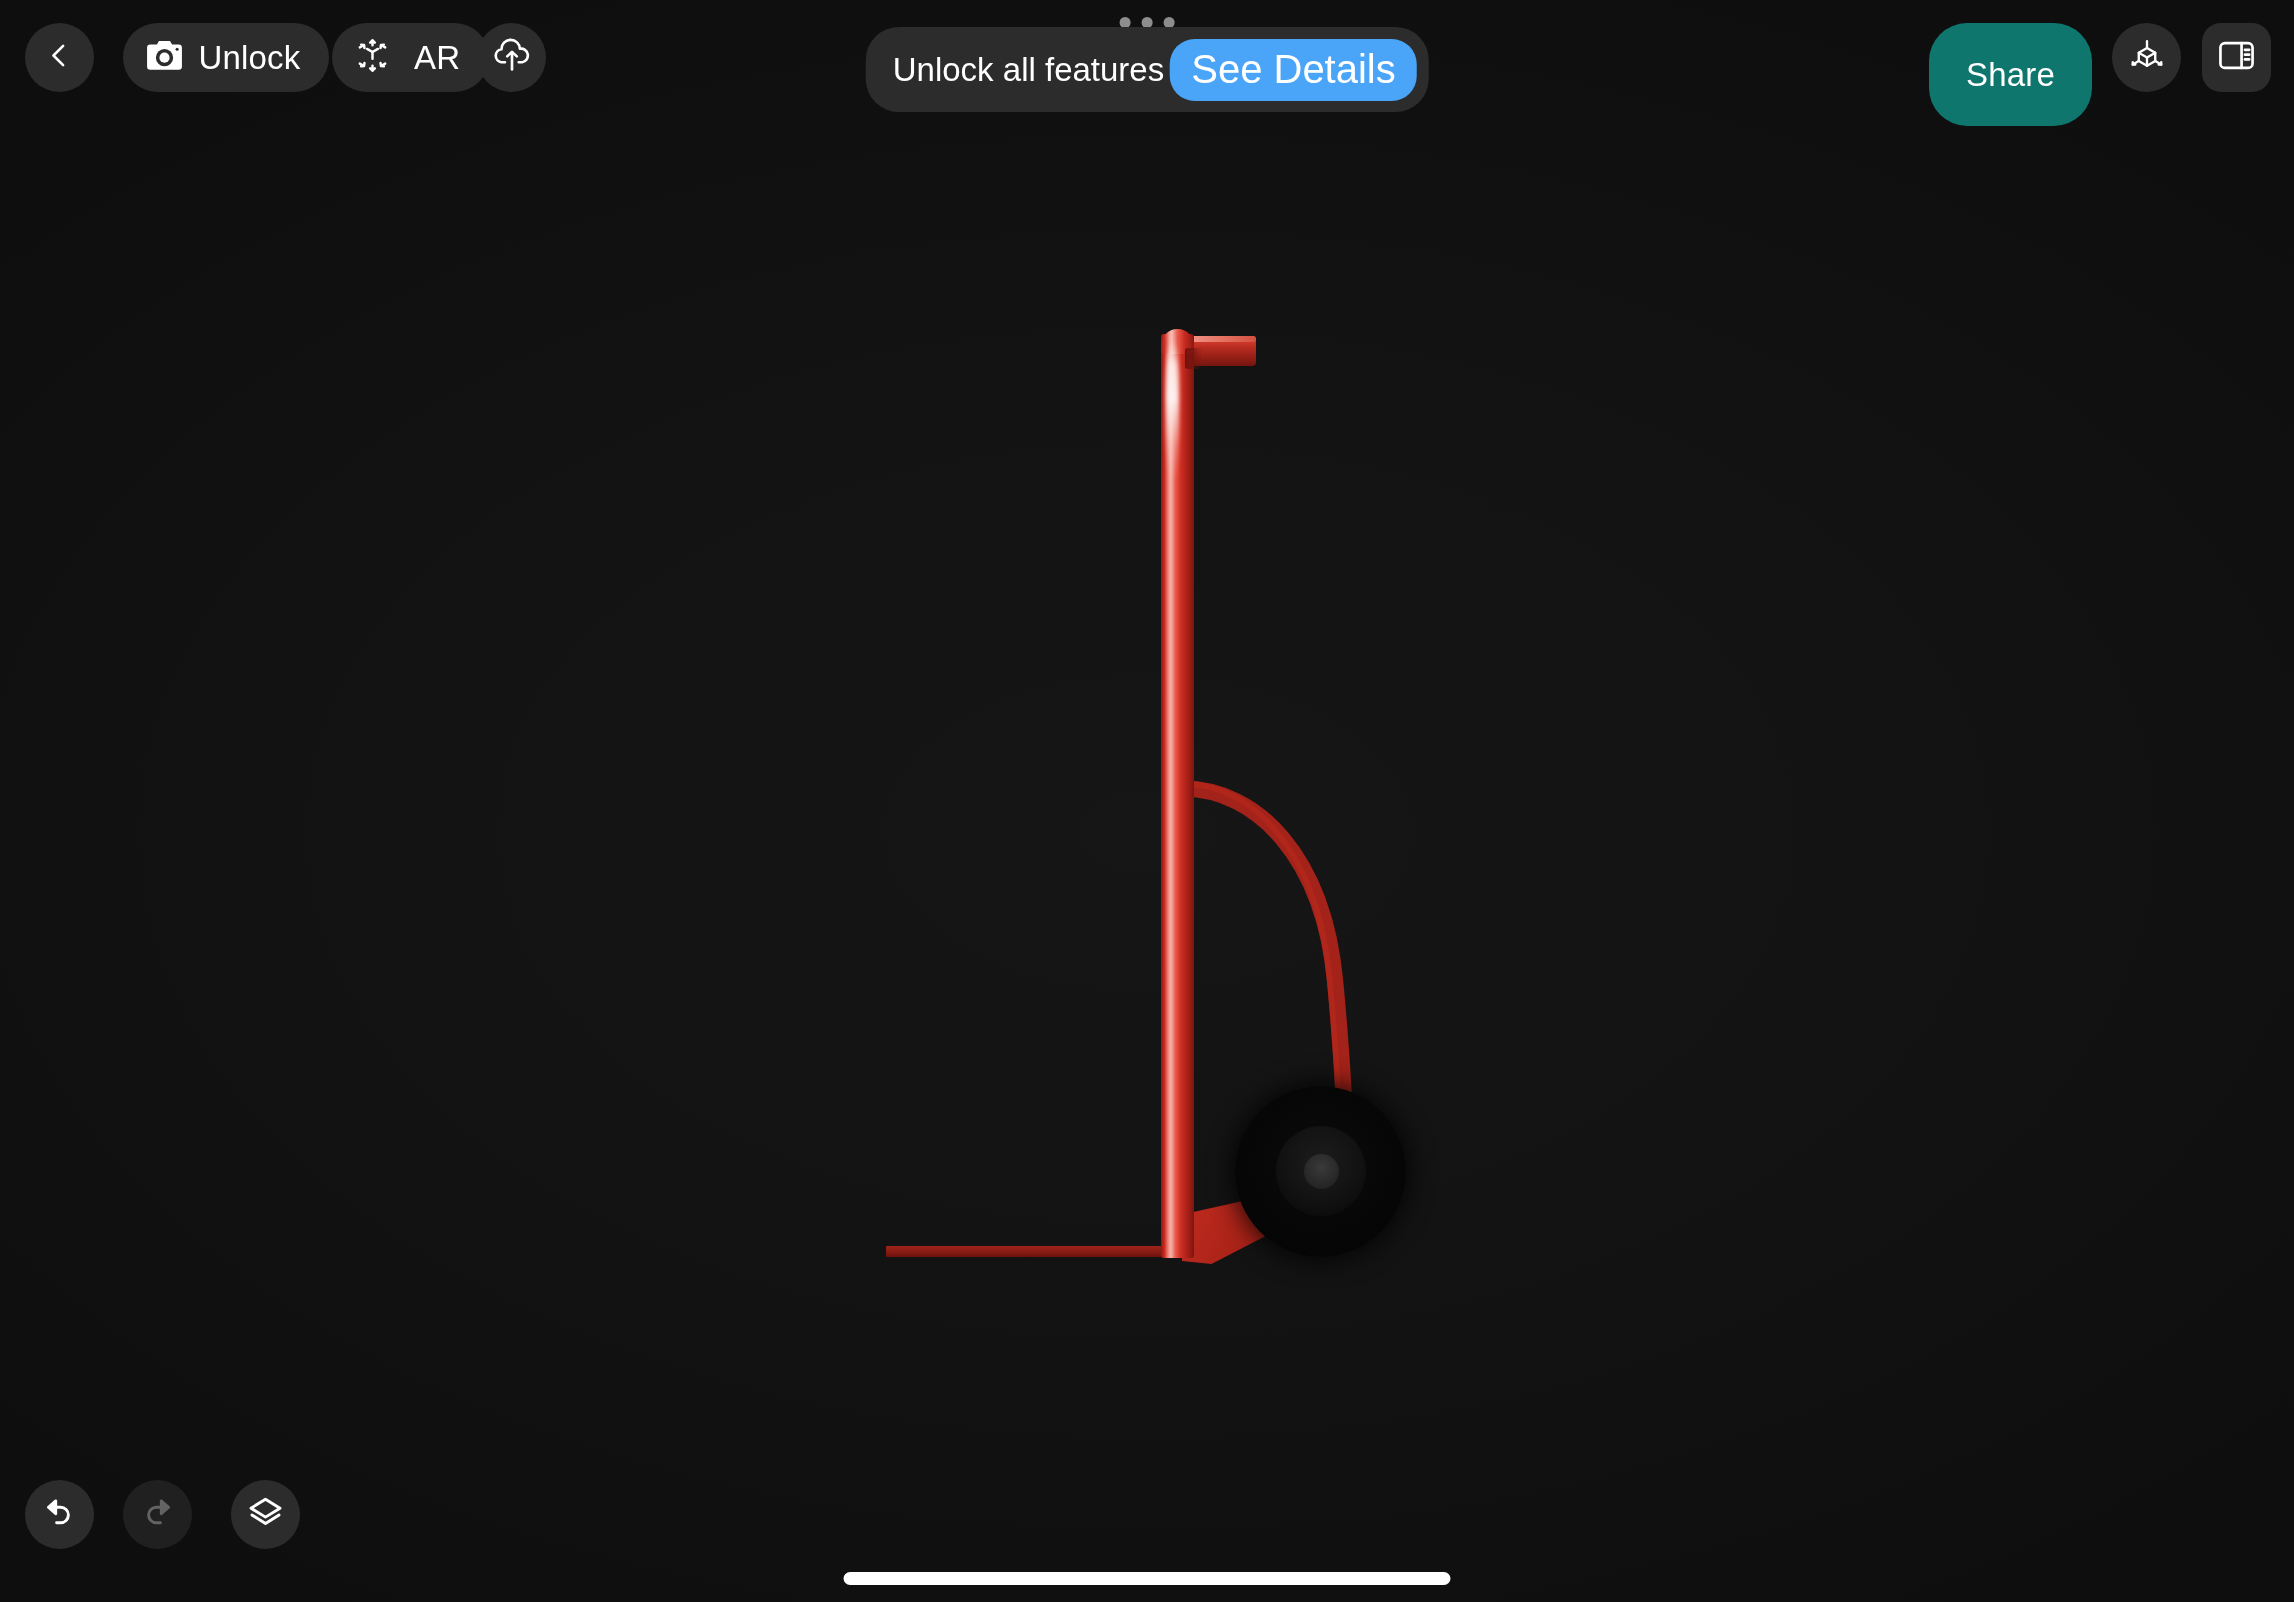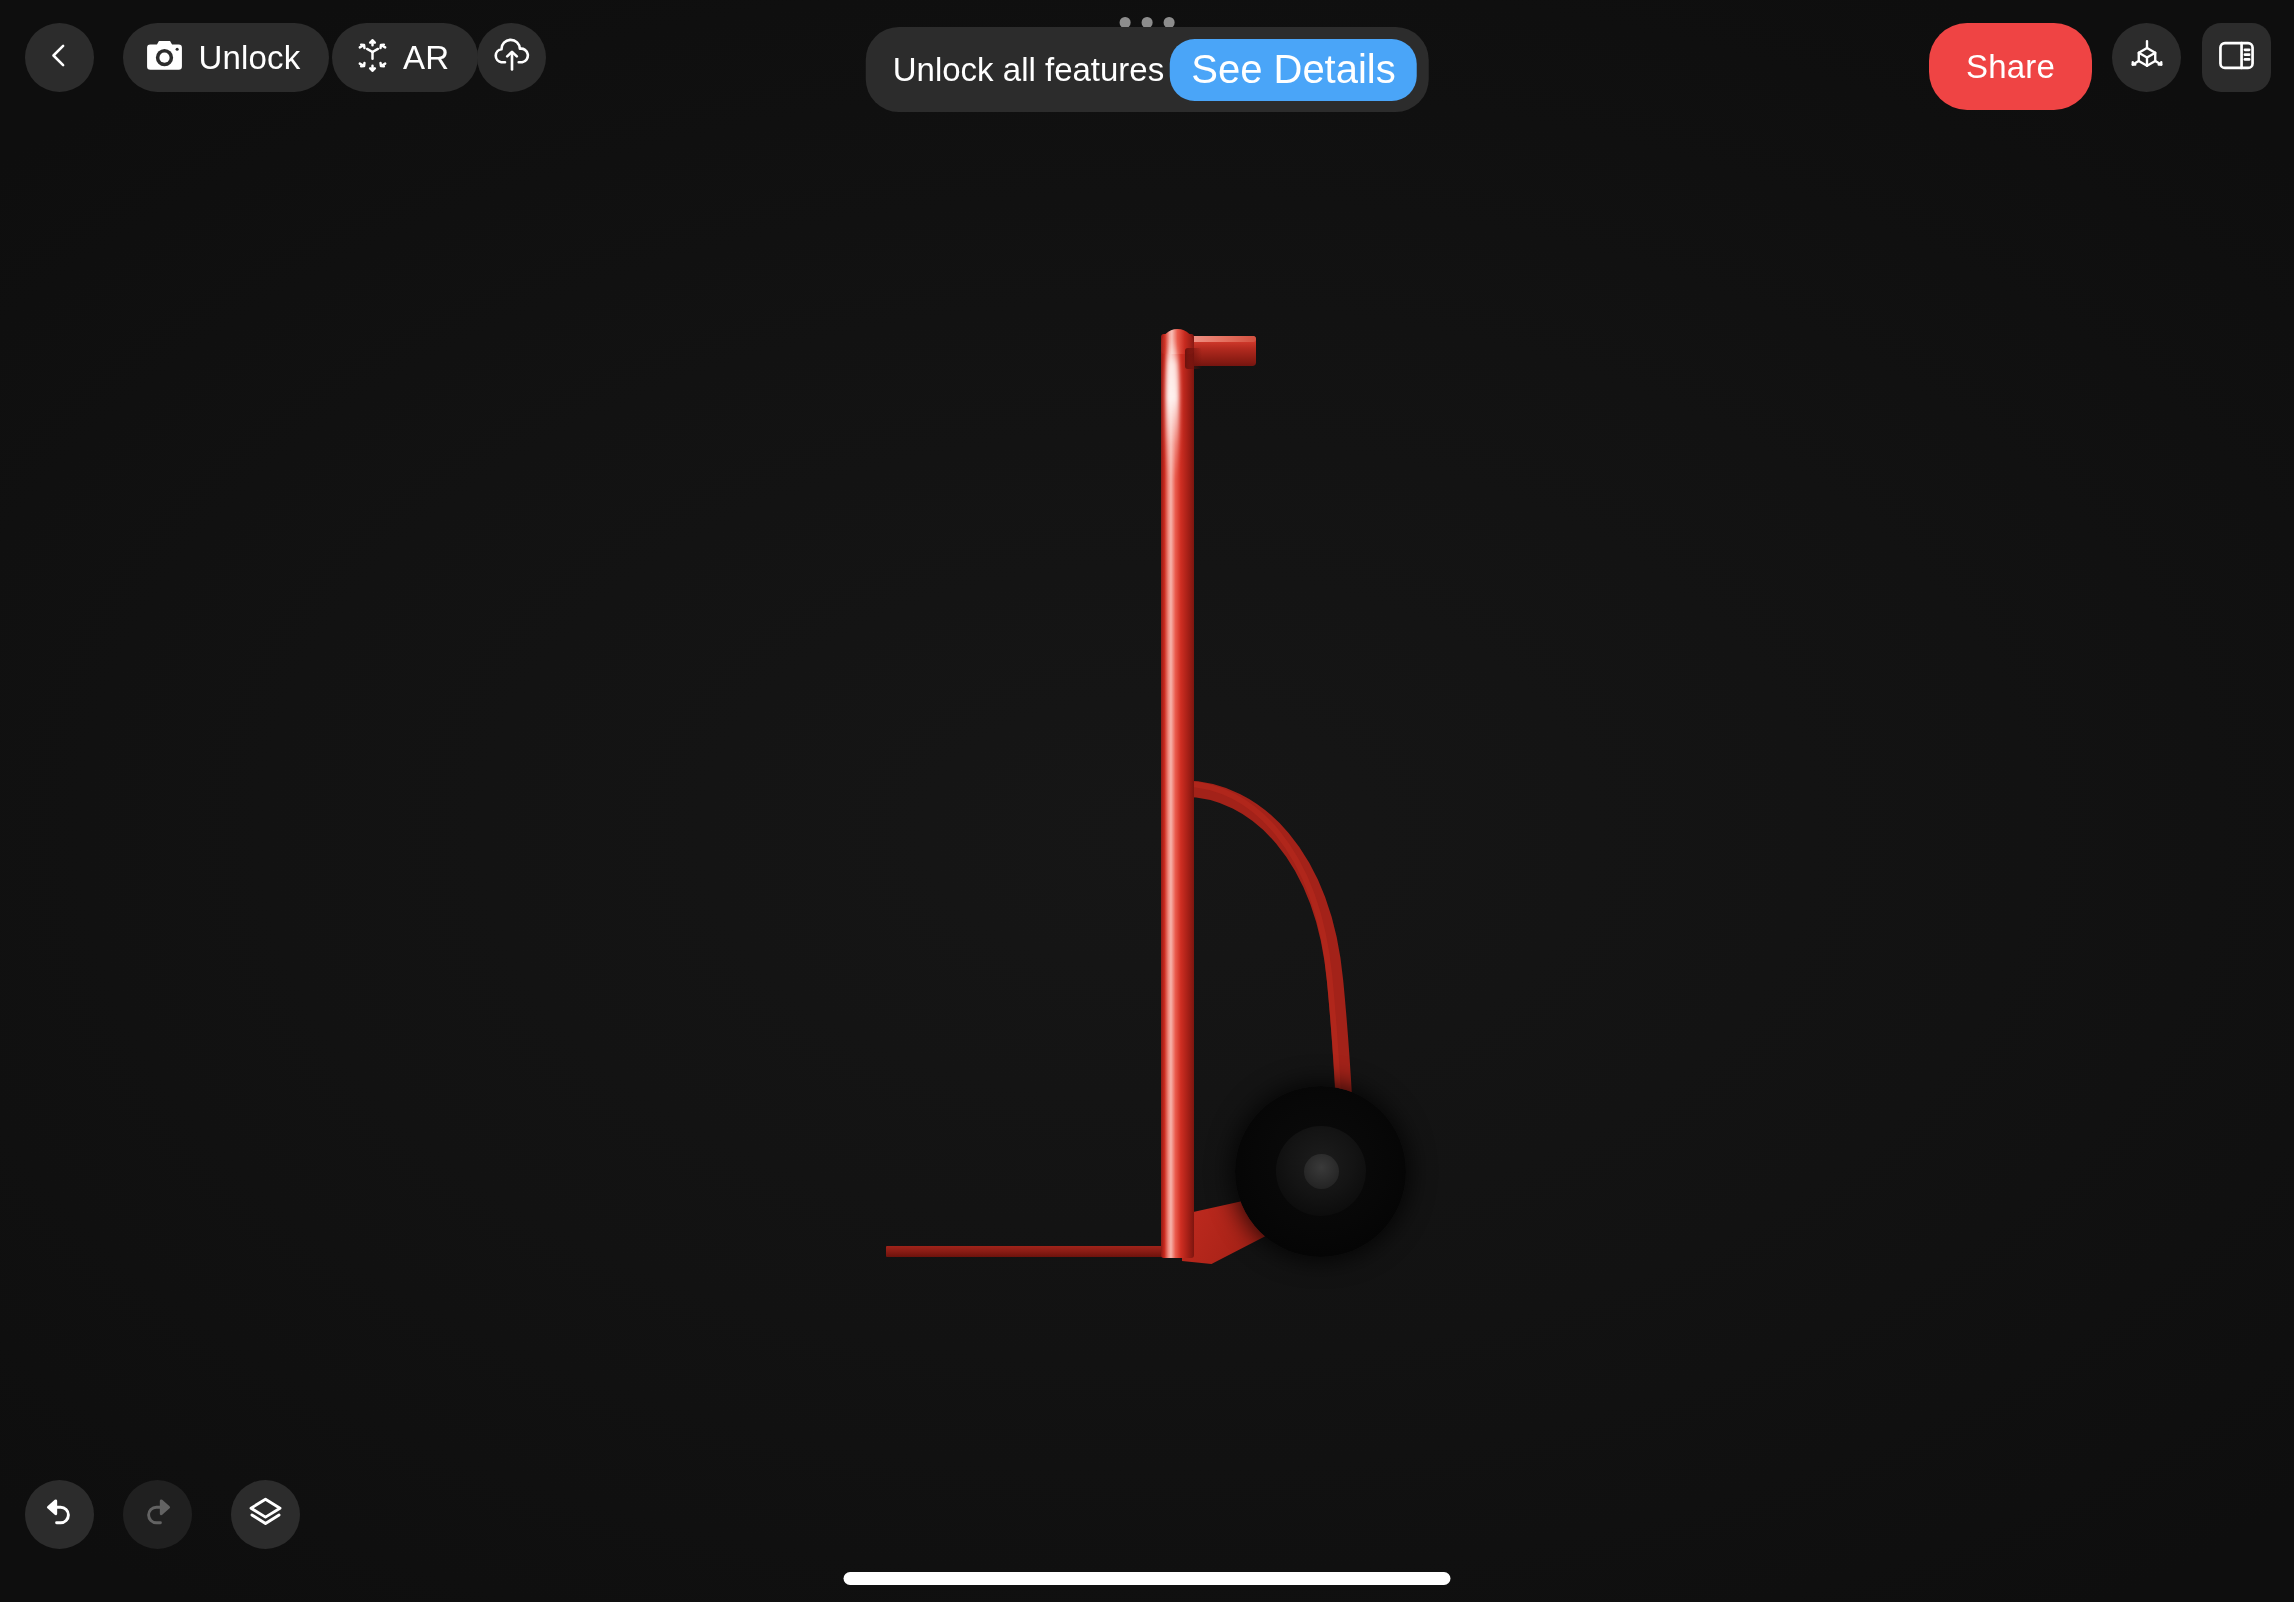--- a/index.html
+++ b/index.html
@@ -229,25 +229,25 @@
   }
   .btn-label {
     font-size: 33px;
     letter-spacing: 0.2px;
     color: #ffffff;
     white-space: nowrap;
   }
 
   #back-btn   { left: 25px;  top: 23px; width: 69px;  height: 69px; border-radius: 35px; }
   #capture-btn{ left: 123px; top: 23px; height: 69px; padding: 0 29px 0 23px; gap: 15.4px; }
-  #ar-btn     { left: 332px; top: 23px; height: 69px; padding: 0 29px 0 23px; gap: 13px; }
+  #ar-btn     { left: 332px; top: 23px; height: 69px; padding: 0 29px 0 23px; gap: 24px; }
   #upload-btn { left: 477px; top: 23px; width: 69px;  height: 69px; border-radius: 35px; }
 
-  #share-btn  { right: 202px; top: 23px; height: 87px; padding: 0 37px;
-                background: #ef4444; font-size: 33px; }
+  #share-btn  { right: 202px; top: 23px; height: 87px; padding: 8px 37px;
+                background: #0f766e; font-size: 33px; }
   #cube-btn   { right: 113px; top: 23px; width: 69px; height: 69px; border-radius: 35px; }
   #panel-btn  { right: 23px;  top: 23px; width: 69px; height: 69px; border-radius: 19px; }
 
   
   #promo {
     position: absolute;
     left: 50%;
     transform: translateX(-50%);
     top: 27px;
     display: flex;

